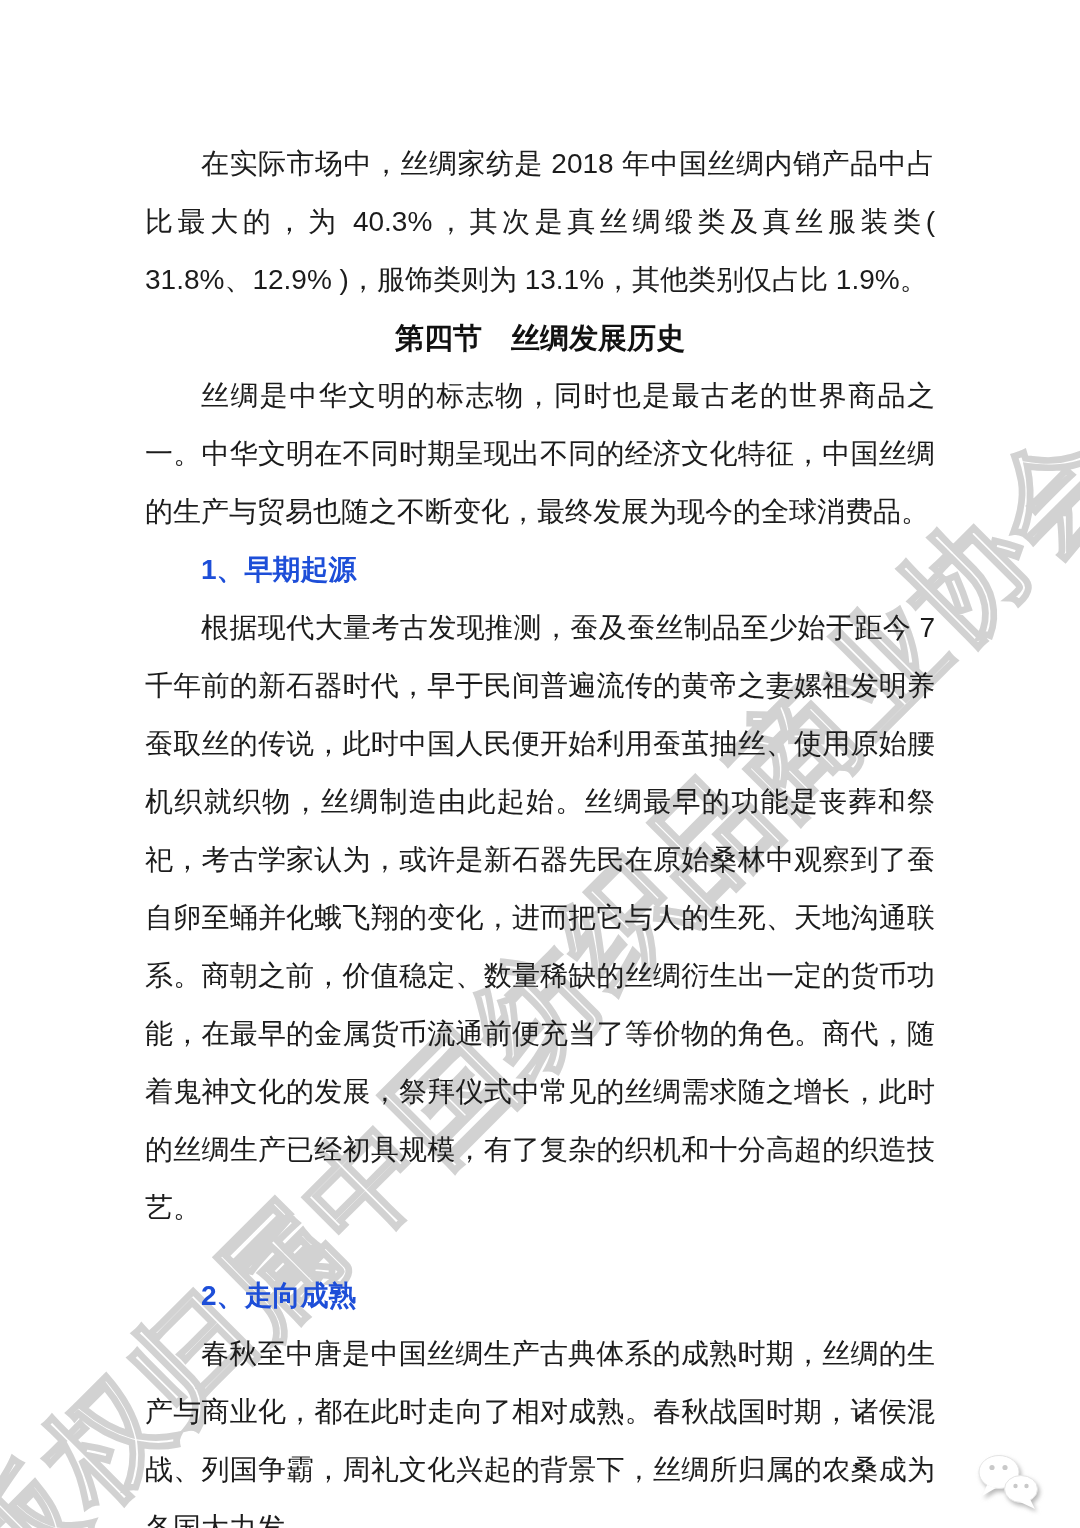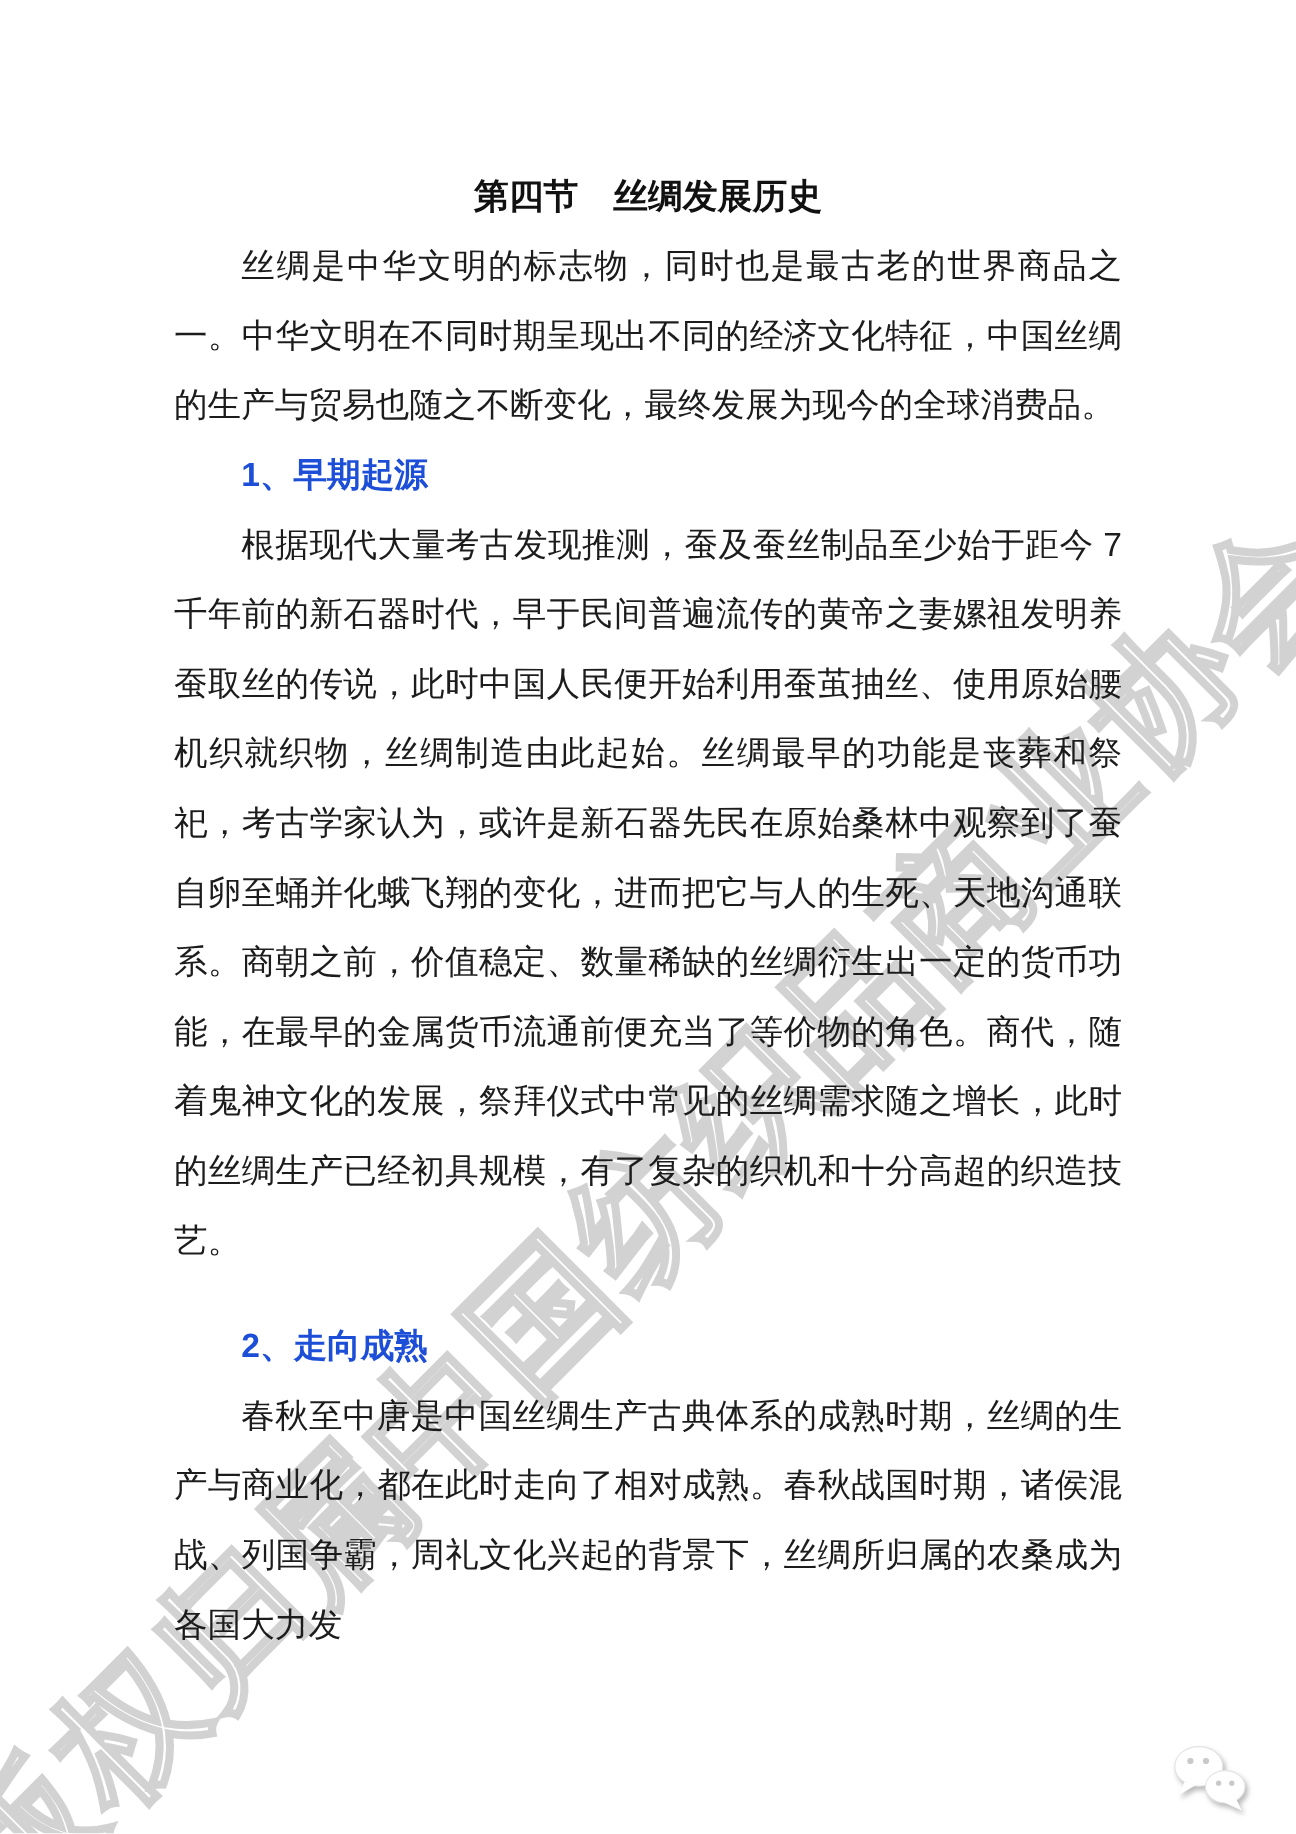--- a/index.html
+++ b/index.html
@@ -89,20 +89,21 @@
   }
 </style>
 </head>
 <body>
 
 <div class="page">
 
   <div class="watermark">版权归属中国纺织品商业协会</div>
 
   <div class="content">
+    <p class="para">在实际市场中，丝绸家纺是 2018 年中国丝绸内销产品中占比最大的，为 40.3%，其次是真丝绸缎类及真丝服装类( 31.8%、12.9% )，服饰类则为 13.1%，其他类别仅占比 1.9%。</p>
 
     <h2 class="section-title">第四节　丝绸发展历史</h2>
 
     <p class="para">丝绸是中华文明的标志物，同时也是最古老的世界商品之一。中华文明在不同时期呈现出不同的经济文化特征，中国丝绸的生产与贸易也随之不断变化，最终发展为现今的全球消费品。</p>
 
     <h3 class="sub-title">1、早期起源</h3>
 
     <p class="para">根据现代大量考古发现推测，蚕及蚕丝制品至少始于距今 7 千年前的新石器时代，早于民间普遍流传的黄帝之妻嫘祖发明养蚕取丝的传说，此时中国人民便开始利用蚕茧抽丝、使用原始腰机织就织物，丝绸制造由此起始。丝绸最早的功能是丧葬和祭祀，考古学家认为，或许是新石器先民在原始桑林中观察到了蚕自卵至蛹并化蛾飞翔的变化，进而把它与人的生死、天地沟通联系。商朝之前，价值稳定、数量稀缺的丝绸衍生出一定的货币功能，在最早的金属货币流通前便充当了等价物的角色。商代，随着鬼神文化的发展，祭拜仪式中常见的丝绸需求随之增长，此时的丝绸生产已经初具规模，有了复杂的织机和十分高超的织造技艺。</p>
 
     <h3 class="sub-title sub2">2、走向成熟</h3>

